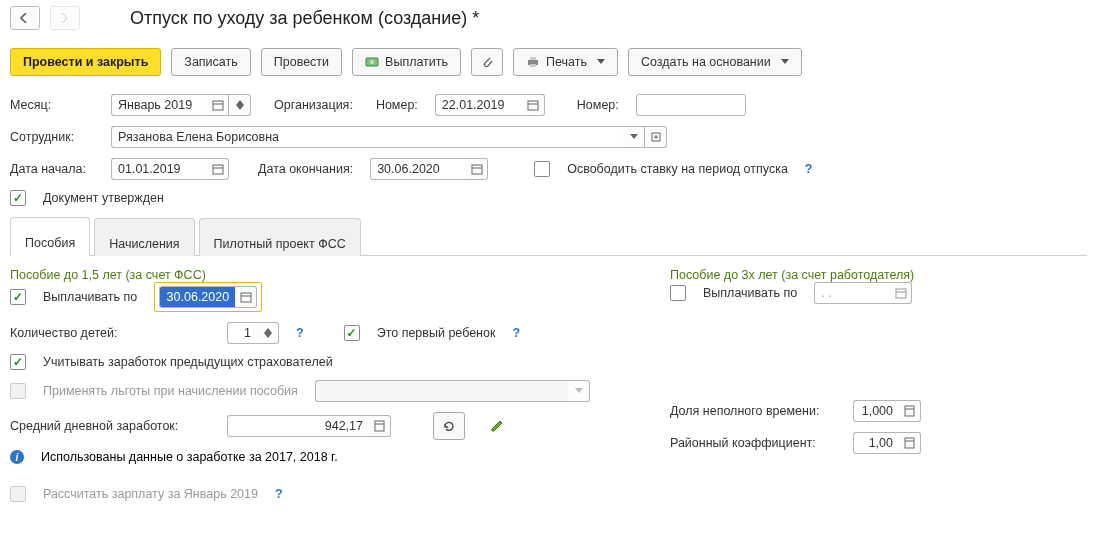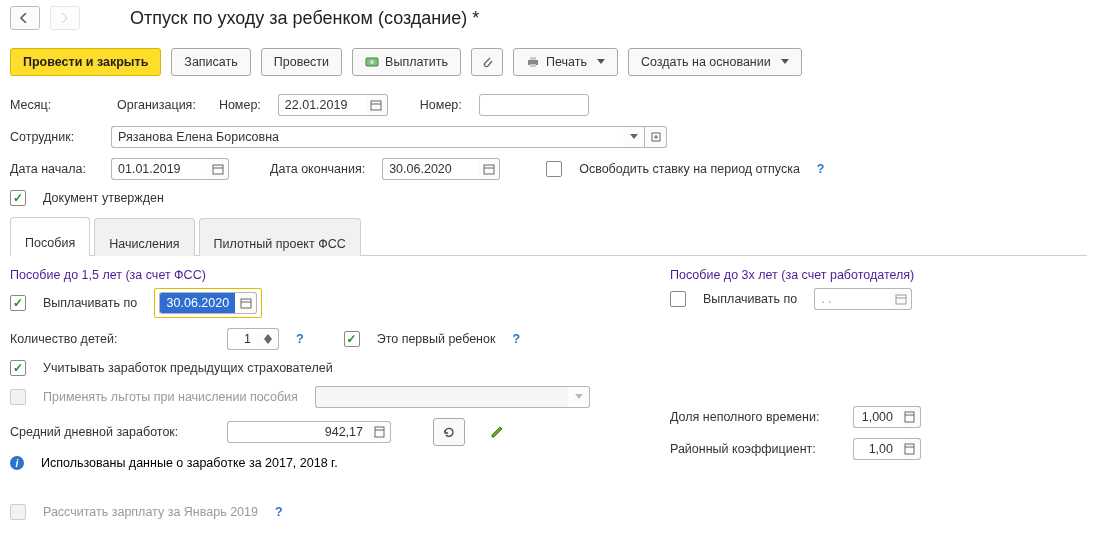--- a/index.html
+++ b/index.html
@@ -168,22 +168,22 @@
     position: relative;
     top: 1px;
   }
   .tab.active {
     background: #fff;
     border-bottom: 1px solid #fff;
     font-weight: 400;
   }
 
   .section-h {
-    color: #4c1d95;
-    margin-bottom: 6px;
+    color: #4d7c0f;
+    margin-bottom: 0;
   }
 
   .two-col {
     display: flex;
     gap: 80px;
     align-items: flex-start;
   }
   .col-left { flex: 0 0 580px; }
   .col-right { flex: 1; }
 
@@ -268,20 +268,39 @@
       <span class="caret">
         <svg width="8" height="6">
             <path d="M0 0 L4 5 L8 0" fill="#555"></path>
           </svg>
       </span>
     </div>
   </div>
 
   <div class="form-row">
     <span class="label" style="width:84px">Месяц:</span>
+    <div class="field-group">
+      <div class="inp noright" style="width:96px">
+          <input value="Январь 2019" style="">
+        </div>
+      <div class="addon">
+        <svg width="12" height="12">
+            <rect x="1" y="2" width="10" height="9" fill="none" stroke="#666"></rect>
+            <line x1="1" y1="5" x2="11" y2="5" stroke="#666"></line>
+          </svg>
+      </div>
+      <div class="addon last" style="flex-direction:column;">
+        <svg width="8" height="5">
+            <path d="M0 5 L4 0 L8 5" fill="#666"></path>
+          </svg>
+        <svg width="8" height="5">
+            <path d="M0 0 L4 5 L8 0" fill="#666"></path>
+          </svg>
+      </div>
+    </div>
 
     <span class="label" style="margin-left:6px">Организация:</span>
 
     <span class="label" style="margin-left:6px">Номер:</span>
     <div class="field-group">
       <div class="inp noright" style="width:88px">
           <input value="22.01.2019" style="">
         </div>
       <div class="addon last">
         <svg width="12" height="12">
@@ -323,21 +342,21 @@
       <div class="inp noright" style="width:96px">
           <input value="01.01.2019" style="">
         </div>
       <div class="addon last">
         <svg width="12" height="12">
             <rect x="1" y="2" width="10" height="9" fill="none" stroke="#666"></rect>
             <line x1="1" y1="5" x2="11" y2="5" stroke="#666"></line>
           </svg>
       </div>
     </div>
-    <span class="label" style="margin-left:24px">Дата окончания:</span>
+    <span class="label" style="margin-left:12px">Дата окончания:</span>
     <div class="field-group">
       <div class="inp noright" style="width:96px">
           <input value="30.06.2020" style="">
         </div>
       <div class="addon last">
         <svg width="12" height="12">
             <rect x="1" y="2" width="10" height="9" fill="none" stroke="#666"></rect>
             <line x1="1" y1="5" x2="11" y2="5" stroke="#666"></line>
           </svg>
       </div>
@@ -500,19 +519,19 @@
             <svg width="11" height="12">
                 <rect x="1" y="1" width="9" height="10" fill="none" stroke="#666"></rect>
                 <line x1="1" y1="4" x2="10" y2="4" stroke="#666"></line>
               </svg>
           </div>
         </div>
       </div>
     </div>
   </div>
 
-  <div class="form-row" style="margin-top:24px">
+  <div class="form-row" style="margin-top:12px">
     <span class="checkbox disabled"></span>
     <span class="label muted">Рассчитать зарплату за Январь 2019</span>
     <span class="help">?</span>
   </div>
 
 </div>
 
 </body></html>

